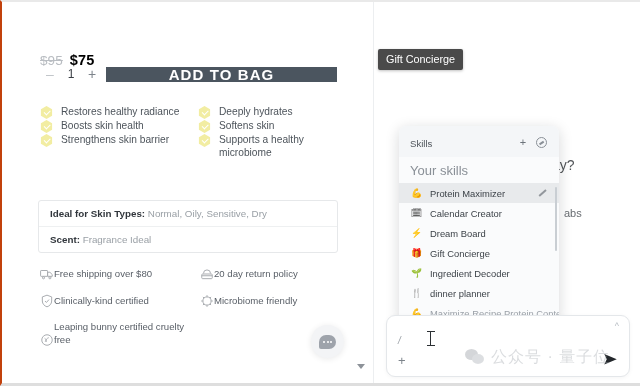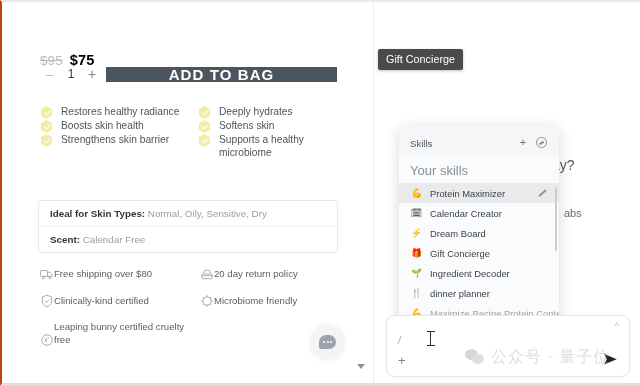--- a/index.html
+++ b/index.html
@@ -364,21 +364,21 @@
         <span class="hexcheck"></span>
         <span class="benefit-label">Supports a healthy microbiome</span>
       </div>
     </div>
 
     <div class="attr-box">
       <div class="attr-row">
         <span class="attr-key">Ideal for Skin Types:</span><span> Normal, Oily, Sensitive, Dry</span>
       </div>
       <div class="attr-row">
-        <span class="attr-key">Scent:</span><span> Calendar Free</span>
+        <span class="attr-key">Scent:</span><span> Fragrance Ideal</span>
       </div>
     </div>
 
     <div class="guarantees">
       <div class="guar">
         <svg class="guar-ico" viewBox="0 0 24 24" fill="none" stroke="#5a6068" stroke-width="1.7">
           <rect x="1" y="6" width="12" height="10" rx="1"></rect>
             <path d="M13 9h4l4 4v3h-8z"></path>
             <circle cx="6" cy="18.5" r="1.8"></circle>
             <circle cx="17" cy="18.5" r="1.8"></circle>

